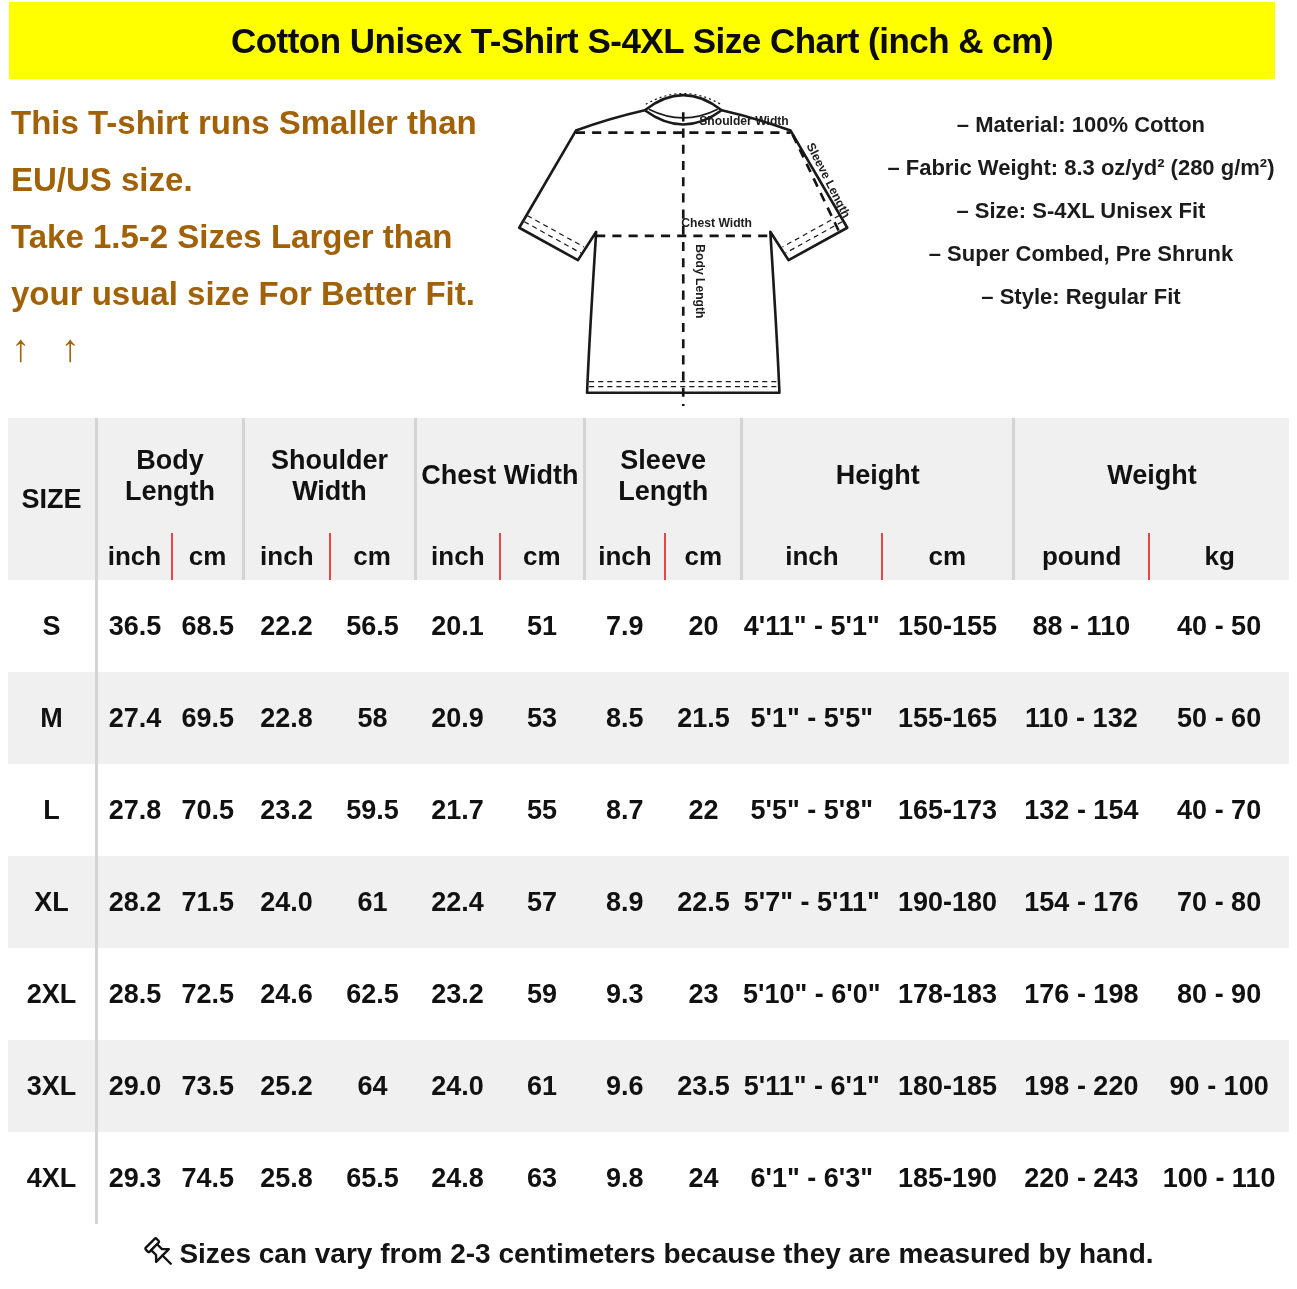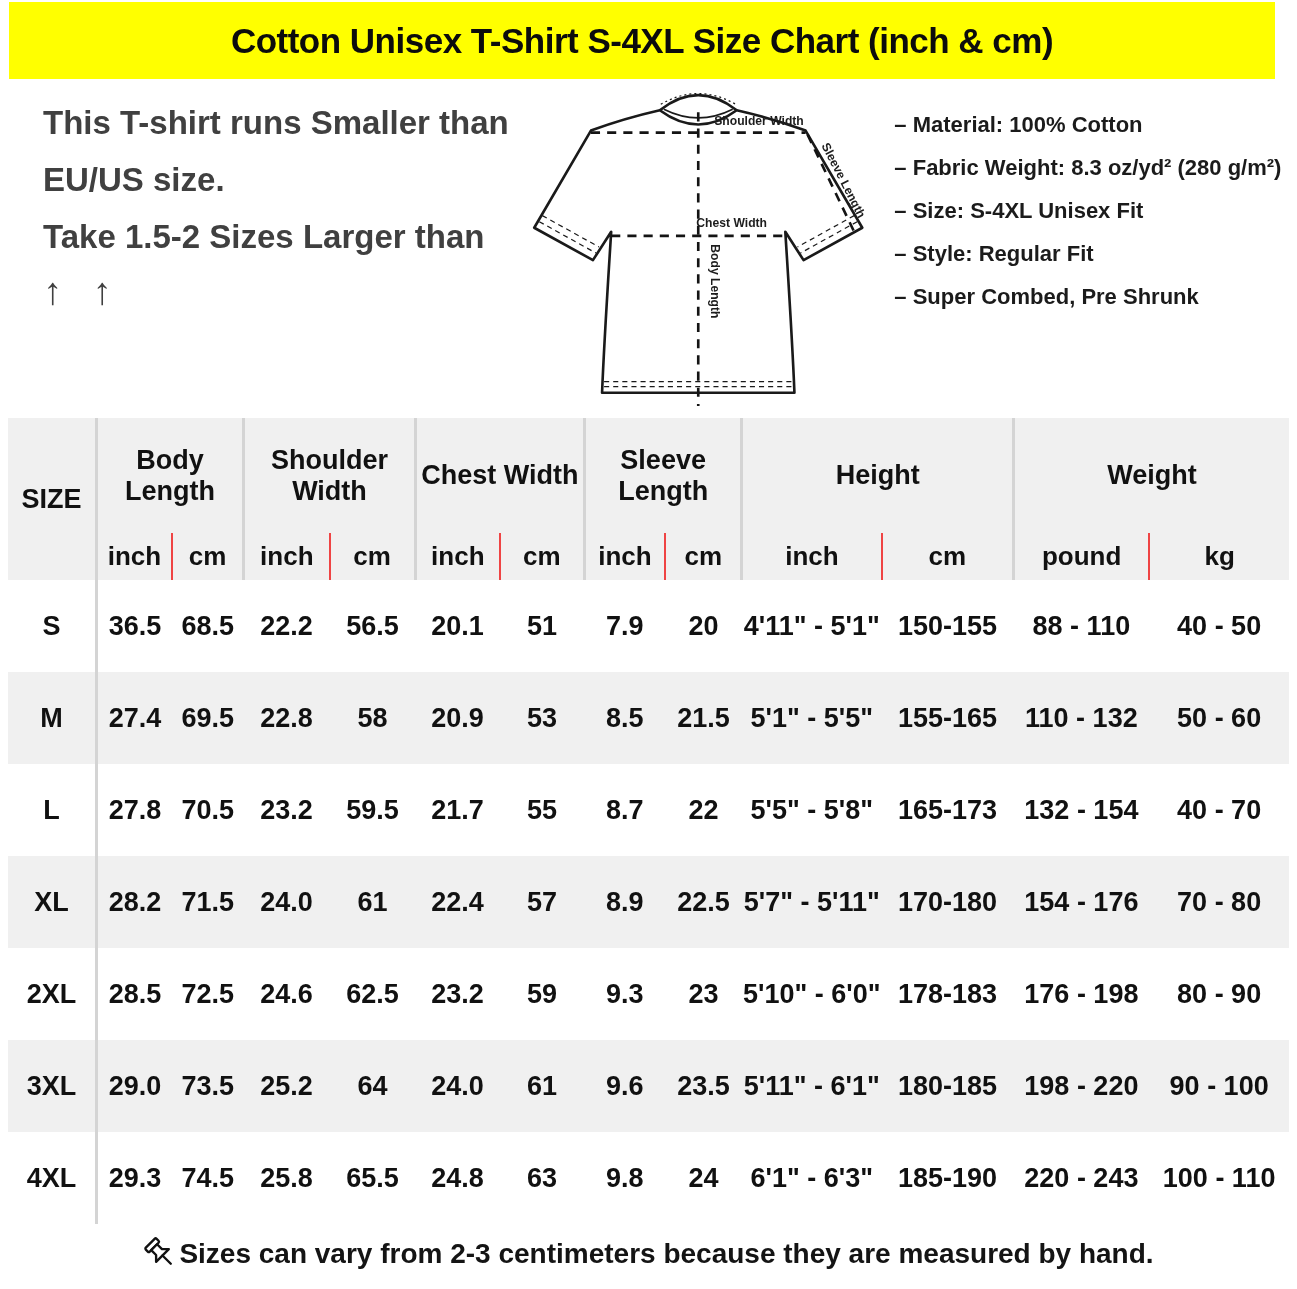--- a/index.html
+++ b/index.html
@@ -20,35 +20,34 @@
     font-size: 35px; font-weight: 800; letter-spacing: -0.5px; color: #0c0c0c;
   }
   .top {
     display: flex;
     height: 339px;
     padding: 0 9px;
   }
   .notice {
     width: 38.5%;
     padding: 15px 0 0 2px;
-    color: #404040;
+    color: #a16207;
     font-weight: 700;
-    margin-left: 32px;
   }
   .notice-line { font-size: 33px; line-height: 57px; white-space: nowrap; }
   .notice-arrows { font-size: 38px; line-height: 52px; font-weight: 800; letter-spacing: 10px; }
   .diagram {
     width: 28.5%;
     display: flex; align-items: flex-start; justify-content: center;
     padding-top: 2px;
   }
   .specs {
     width: 33%;
     padding: 24px 6px 0 14px;
-    font-size: 22px; font-weight: 600; line-height: 43px; color: #1b1b1b;
+    font-size: 22px; font-weight: 600; line-height: 43px; color: #1b1b1b; text-align: center;
   }
   .spec-item { }
   table {
     border-collapse: collapse;
     table-layout: fixed;
     width: 1281px;
     margin: 0 8px;
   }
   thead th { background: #f0f0f0; font-weight: 700; }
   .g-row th { height: 115px; font-size: 27px; }
@@ -79,20 +78,21 @@
 <div class="banner">
   <span class="banner-title">Cotton Unisex T-Shirt S-4XL Size Chart (inch &amp; cm)</span>
 </div>
 
 <div class="top">
   <div class="notice">
     <div>
         <div class="notice-line">This T-shirt runs Smaller than</div>
         <div class="notice-line">EU/US size.</div>
         <div class="notice-line">Take 1.5-2 Sizes Larger than</div>
+        <div class="notice-line">your usual size For Better Fit.</div>
       </div>
     <div class="notice-arrows">↑ ↑</div>
   </div>
 
   <div class="diagram">
     <svg width="372" height="334" viewBox="0 0 360 324">
 
       <g fill="#ffffff" stroke="#1a1a1a" stroke-width="2.6" stroke-linejoin="round">
         <path d="M142,26 C120,31 96,38 74,46 L18,142 L76,174 L94,146 C90,210 87,255 85,305 L275,305 C273,255 270,210 266,146 L284,174 L342,142 L286,46 C264,38 240,31 218,26 Q180,54 142,26 Z"></path>
         <path d="M142,26 Q180,-4 218,26" fill="none"></path>
@@ -121,22 +121,22 @@
       <text x="213" y="141" font-size="12" text-anchor="middle">Chest Width</text>
       <text x="193" y="195" font-size="12" text-anchor="middle" transform="rotate(90 193,195)">Body Length</text>
       <text x="320" y="97" font-size="12" text-anchor="middle" transform="rotate(63 320,97)">Sleeve Length</text>
     </svg>
   </div>
 
   <div class="specs">
       <div class="spec-item">– Material: 100% Cotton</div>
       <div class="spec-item">– Fabric Weight: 8.3 oz/yd² (280 g/m²)</div>
       <div class="spec-item">– Size: S-4XL Unisex Fit</div>
+      <div class="spec-item">– Super Combed, Pre Shrunk</div>
       <div class="spec-item">– Style: Regular Fit</div>
-      <div class="spec-item">– Super Combed, Pre Shrunk</div>
     </div>
 </div>
 
 <table>
   <colgroup>
     <col style="width:6.9%">
       <col style="width:5.9%">
       <col style="width:5.6%">
     <col style="width:6.7%">
       <col style="width:6.7%">
@@ -224,21 +224,21 @@
         <td class="size-col">XL</td>
         <td>28.2</td>
         <td>71.5</td>
         <td>24.0</td>
         <td>61</td>
         <td>22.4</td>
         <td>57</td>
         <td>8.9</td>
         <td>22.5</td>
         <td>5'7" - 5'11"</td>
-        <td>170-180</td>
+        <td>190-180</td>
         <td>154 - 176</td>
         <td>70 - 80</td>
       </tr>
       <tr>
         <td class="size-col">2XL</td>
         <td>28.5</td>
         <td>72.5</td>
         <td>24.6</td>
         <td>62.5</td>
         <td>23.2</td>

